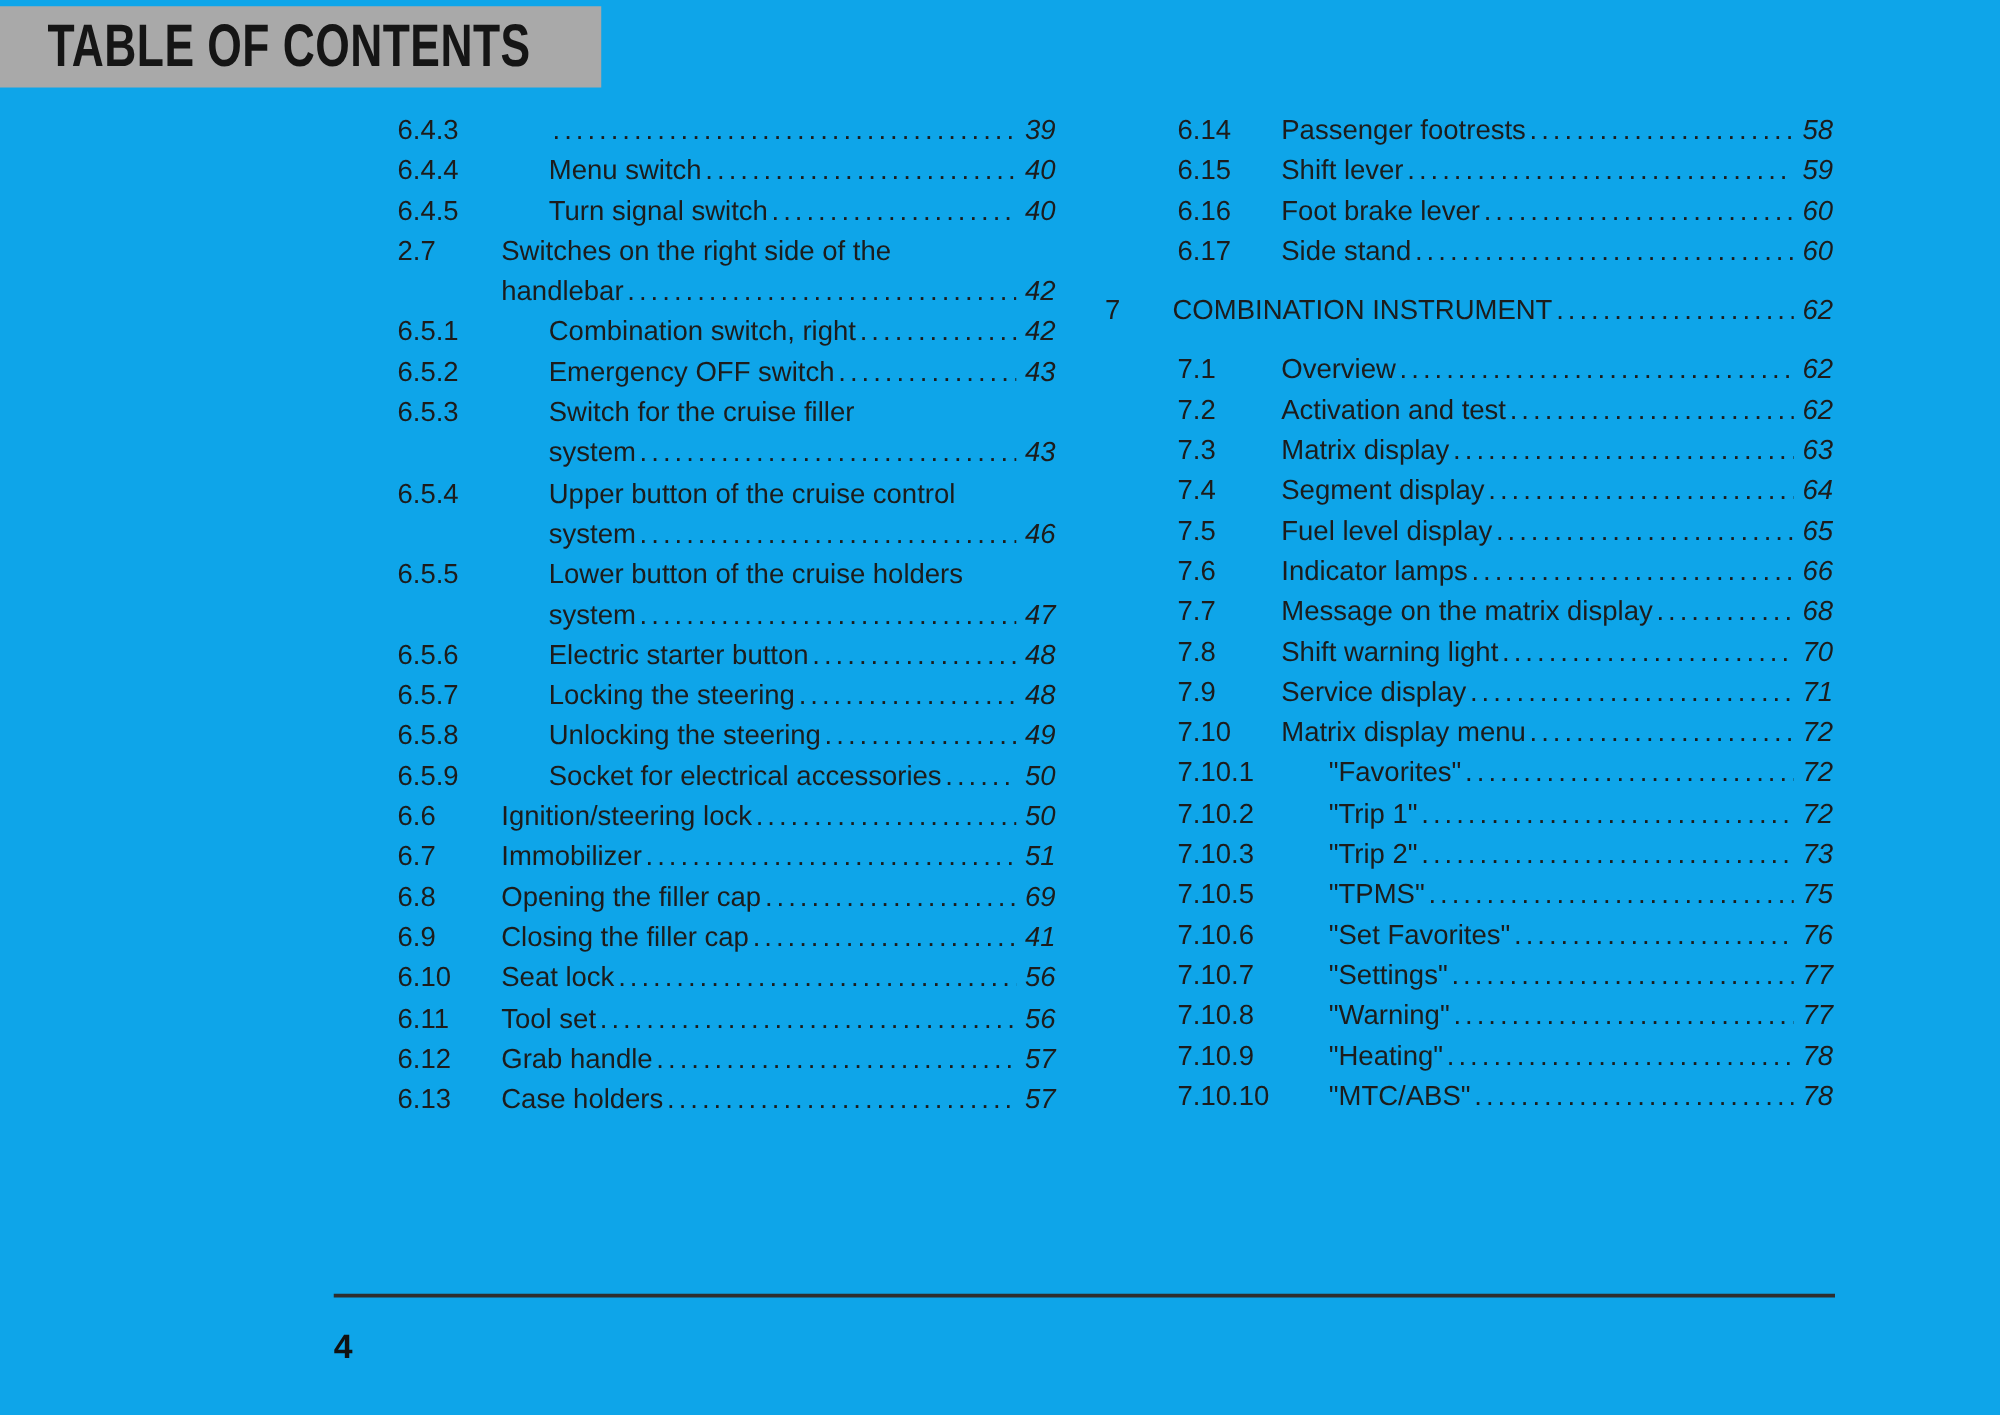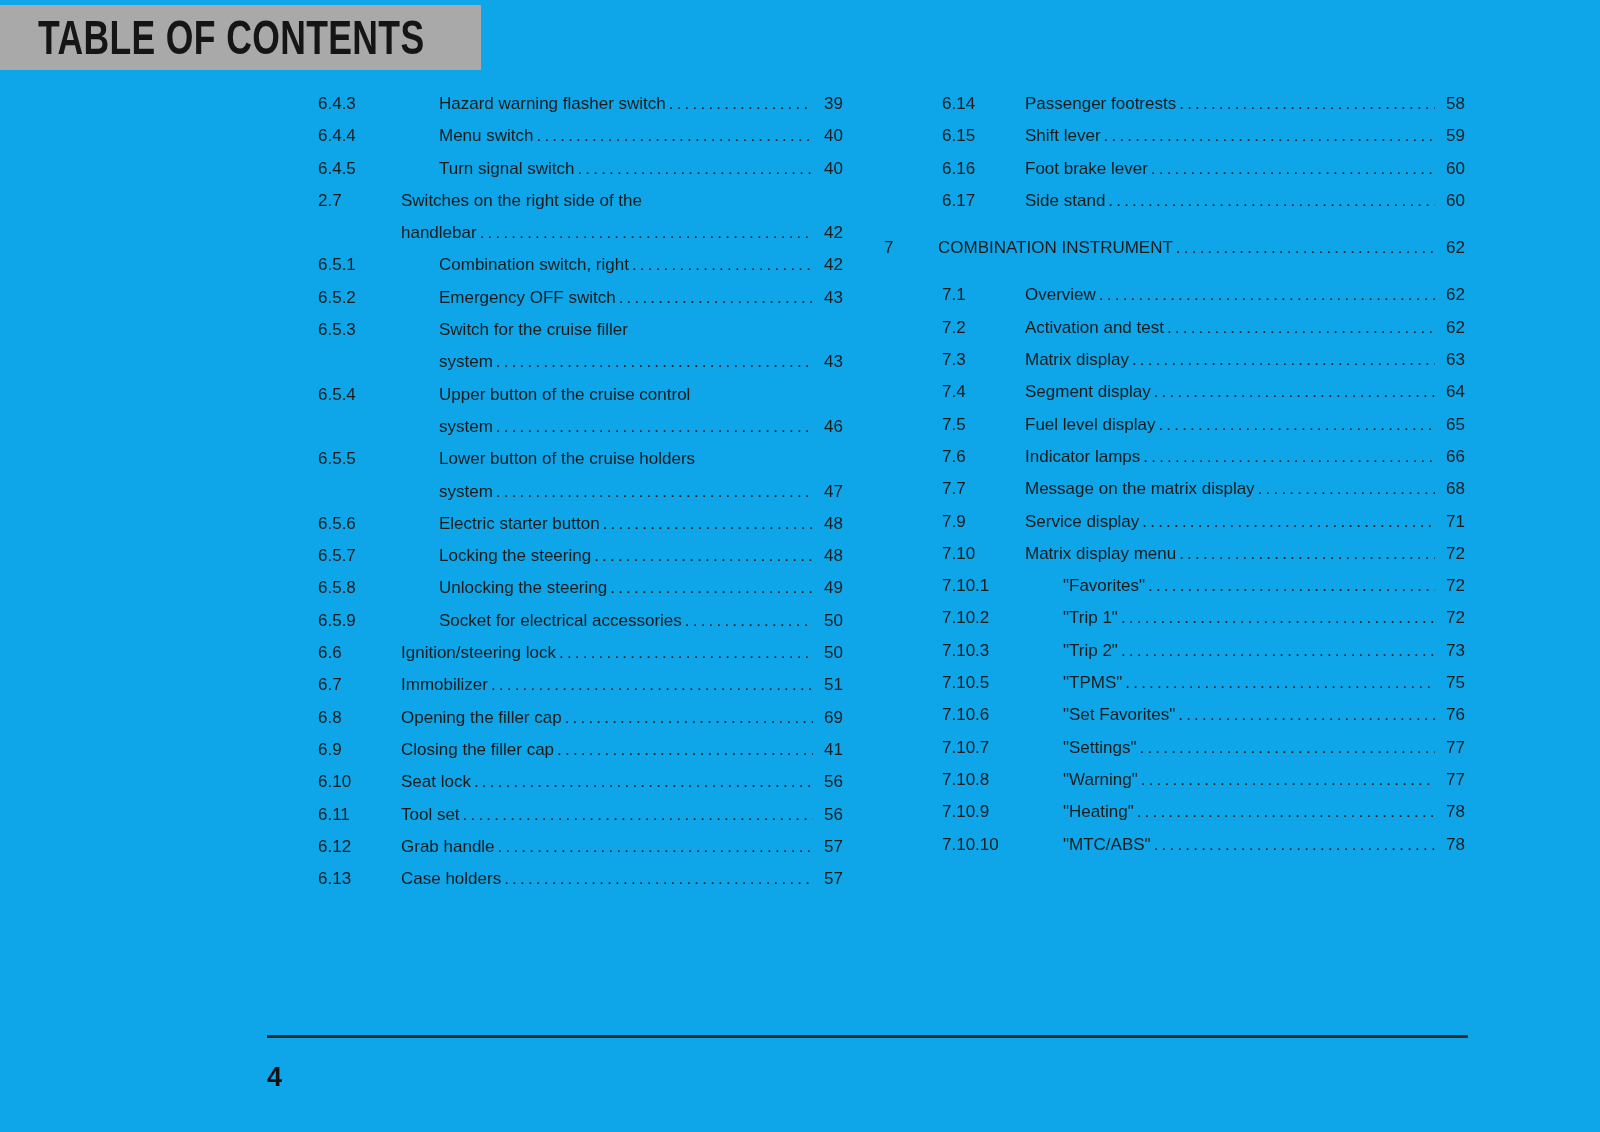--- a/index.html
+++ b/index.html
@@ -12,41 +12,41 @@
   .header {
     position:absolute; left:0; top:5px; width:481px; height:65px;
     background:#a9a9a9; display:flex; align-items:center;
     box-sizing:border-box; padding-left:38px;
   }
   .header-title {
     font-size:48px; font-weight:bold; color:#151515; white-space:nowrap;
     transform:scaleX(0.74); transform-origin:left center; letter-spacing:0.5px;
   }
   
-  .toc-col { position:absolute; top:88px; font-size:17px; }
+  .toc-col { position:absolute; top:88px; font-size:22px; }
   .toc-col.left  { left:260px; width:587px; }
   .toc-col.right { left:884px; width:585px; }
   .row {
     display:flex; align-items:baseline; height:32.3px; line-height:32.3px;
     white-space:nowrap;
   }
   .row.lvl1 { margin-top:15px; margin-bottom:15px; }
   .num  { flex:0 0 auto; }
   .lvl1 .num { margin-left:0;    width:54px; }
   .lvl2 .num { margin-left:58px; width:83px; }
   .lvl3 .num { margin-left:58px; width:121px; }
   .title { flex:0 0 auto; }
   .dots {
     flex:1 1 auto; overflow:hidden; margin-left:3px; margin-right:7px;
     letter-spacing:3.2px;
   }
   .dots::after {
     content:"........................................................................................................................";
   }
-  .pagenum { flex:0 0 auto; min-width:27px; text-align:center; }
+  .pagenum { flex:0 0 auto; min-width:27px; text-align:left;font-style:italic; }
   
   .footer-rule {
     position:absolute; left:267px; top:1035px; width:1201px; height:2.5px;
     background:#2e2e2e;
   }
   .footer-page {
     position:absolute; left:267px; top:1062px; font-size:27px; font-weight:bold;
     color:#111111;
   }
 </style>
@@ -55,21 +55,20 @@
 
 <div class="page" style="color: rgb(28, 28, 28);">
 
   <div class="header" style="background: rgb(169, 169, 169);">
     <span class="header-title" style="color: rgb(21, 21, 21);">TABLE OF CONTENTS</span>
   </div>
 
   <div class="toc-col left">
       <div class="row lvl3">
         <span class="num">6.4.3</span>
-        <span class="title">Hazard warning flasher switch</span>
         <span class="dots"></span>
         <span class="pagenum">39</span>
       </div>
       <div class="row lvl3">
         <span class="num">6.4.4</span>
         <span class="title">Menu switch</span>
         <span class="dots"></span>
         <span class="pagenum">40</span>
       </div>
       <div class="row lvl3">
@@ -271,20 +270,26 @@
         <span class="dots"></span>
         <span class="pagenum">66</span>
       </div>
       <div class="row lvl2">
         <span class="num">7.7</span>
         <span class="title">Message on the matrix display</span>
         <span class="dots"></span>
         <span class="pagenum">68</span>
       </div>
       <div class="row lvl2">
+        <span class="num">7.8</span>
+        <span class="title">Shift warning light</span>
+        <span class="dots"></span>
+        <span class="pagenum">70</span>
+      </div>
+      <div class="row lvl2">
         <span class="num">7.9</span>
         <span class="title">Service display</span>
         <span class="dots"></span>
         <span class="pagenum">71</span>
       </div>
       <div class="row lvl2">
         <span class="num">7.10</span>
         <span class="title">Matrix display menu</span>
         <span class="dots"></span>
         <span class="pagenum">72</span>

